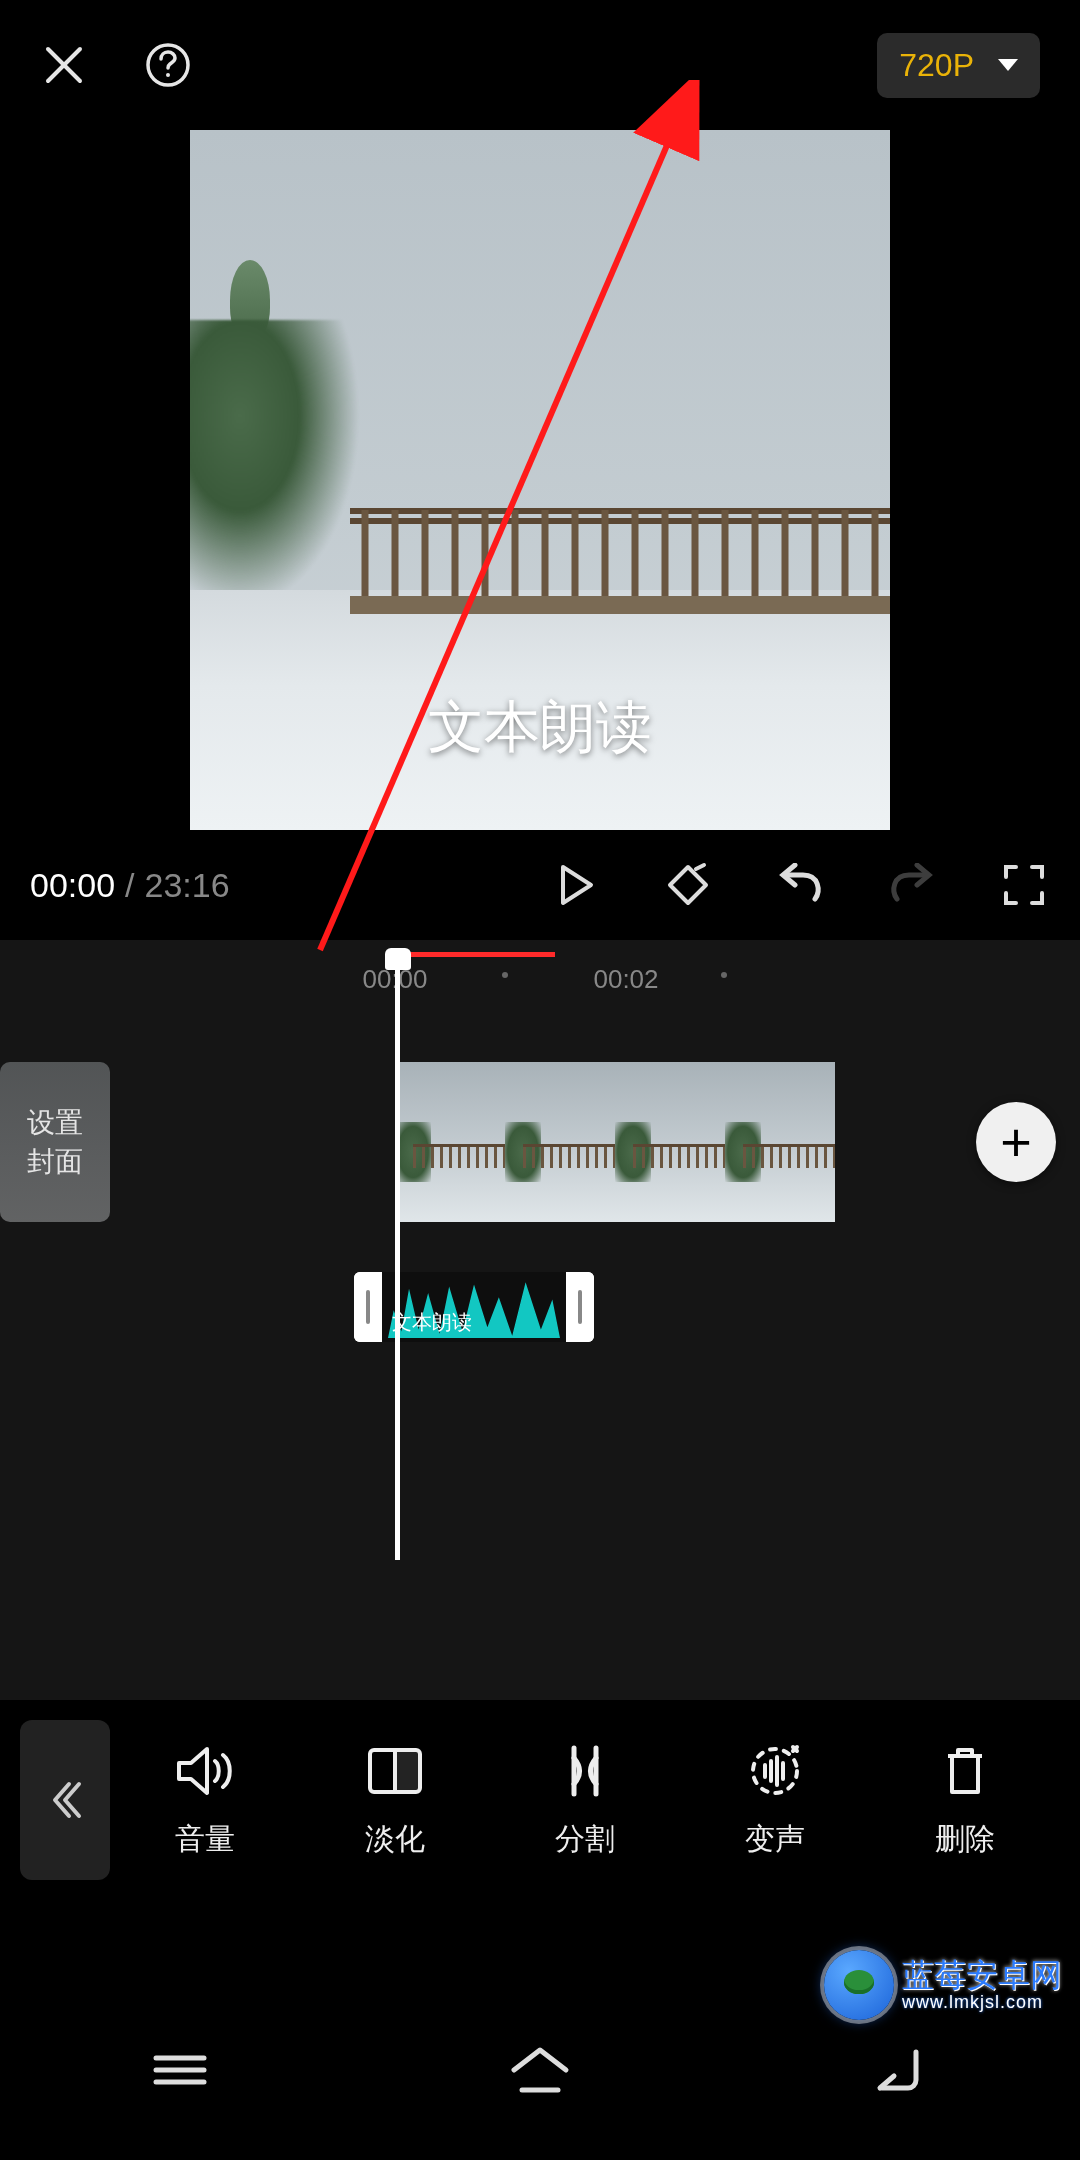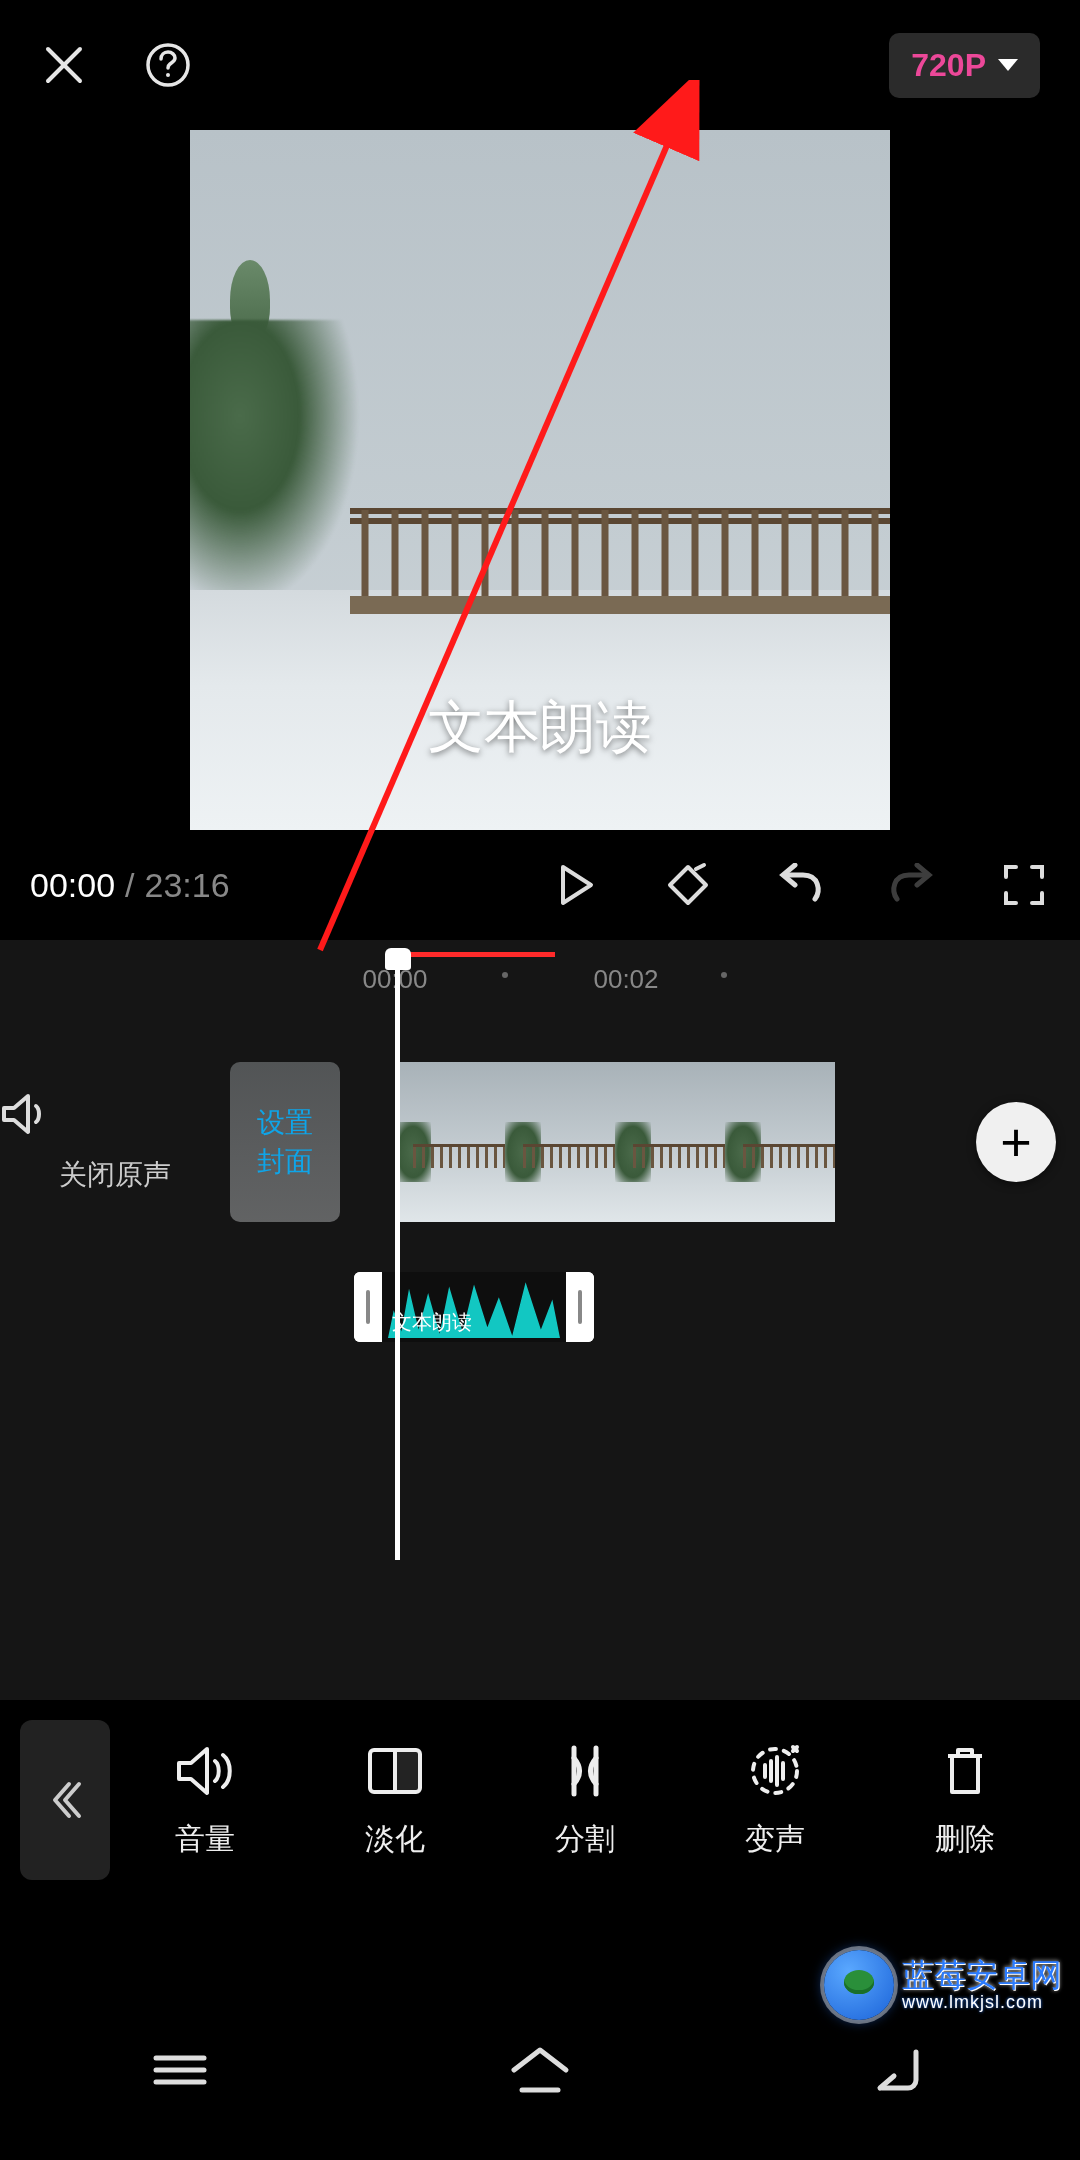--- a/index.html
+++ b/index.html
@@ -18,26 +18,26 @@
     display: flex;
     align-items: center;
     padding: 0 40px;
     height: 130px;
   }
   .topbar .left { display:flex; align-items:center; gap: 56px; }
   .icon-close, .icon-help { width:48px; height:48px; color:#e6e6e6; display:flex; align-items:center; justify-content:center; }
   .topbar .right { margin-left:auto; display:flex; align-items:center; gap:24px; }
   .res-btn {
     background:#2b2b2b;
-    color:#ec4899;
+    color:#eab308;
     font-size:32px;
-    font-weight:700;
+    font-weight:400;
     border-radius:10px;
     padding:14px 22px;
-    display:flex; align-items:center; gap:12px;
+    display:flex; align-items:center; gap:24px;
   }
   .res-btn .tri { width:0;height:0;border-left:10px solid transparent;border-right:10px solid transparent;border-top:12px solid #fff; }
   .export-btn {
     background:#ff2a55;
     color:#fff;
     font-size:36px;
     font-weight:500;
     border-radius:10px;
     padding:14px 34px;
   }
@@ -123,21 +123,21 @@
     display:flex; align-items:center;
     position:relative; height:200px; margin-top:40px;
   }
   .mute-col {
     width:230px; text-align:center; color:#ddd;
   }
   .mute-col .lbl { font-size:28px; margin-top:18px; color:#ccc; }
   .cover-btn {
     width:110px; height:160px; background:#3a3a3a; border-radius:10px;
     display:flex; align-items:center; justify-content:center;
-    color:#0ea5e9; font-size:28px; line-height:1.4; text-align:center;
+    color:#e5e5e5; font-size:28px; line-height:1.4; text-align:center;
     margin-right:16px;
     position: relative;
     overflow: hidden;
   }
   .cover-btn .cover-bg {
     position:absolute; inset:0;
     background: linear-gradient(#9aa4a9 0%, #b8c0c5 50%, #d8dde0 100%);
     opacity: 0.25;
   }
   .cover-btn span { position: relative; }
@@ -341,27 +341,20 @@
     <span class="tick" style="left:395px">00:00</span>
     <span class="dot" style="left:505px"></span>
     <span class="tick" style="left:626px">00:02</span>
     <span class="dot" style="left:724px"></span>
   </div>
 
   <div class="red-line"></div>
   <div class="playhead"></div>
 
   <div class="track-row">
-    <div class="mute-col">
-      <svg width="56" height="48" viewBox="0 0 56 48" fill="none" stroke="#ddd" stroke-width="4" stroke-linejoin="round">
-        <path d="M4 18v12h10l14 12V6L14 18H4Z" fill="none"></path>
-        <path d="M36 16c4 3 4 13 0 16" stroke-linecap="round"></path>
-      </svg>
-      <div class="lbl">关闭原声</div>
-    </div>
     <div class="cover-btn">
       <div class="cover-bg"></div>
       <span><span>设置</span><br><span>封面</span></span>
     </div>
     <div class="clip-strip">
       <div class="clip-thumb">
           <div class="s1"></div>
           <div class="s2"></div>
           <div class="s3"></div>
         </div>

